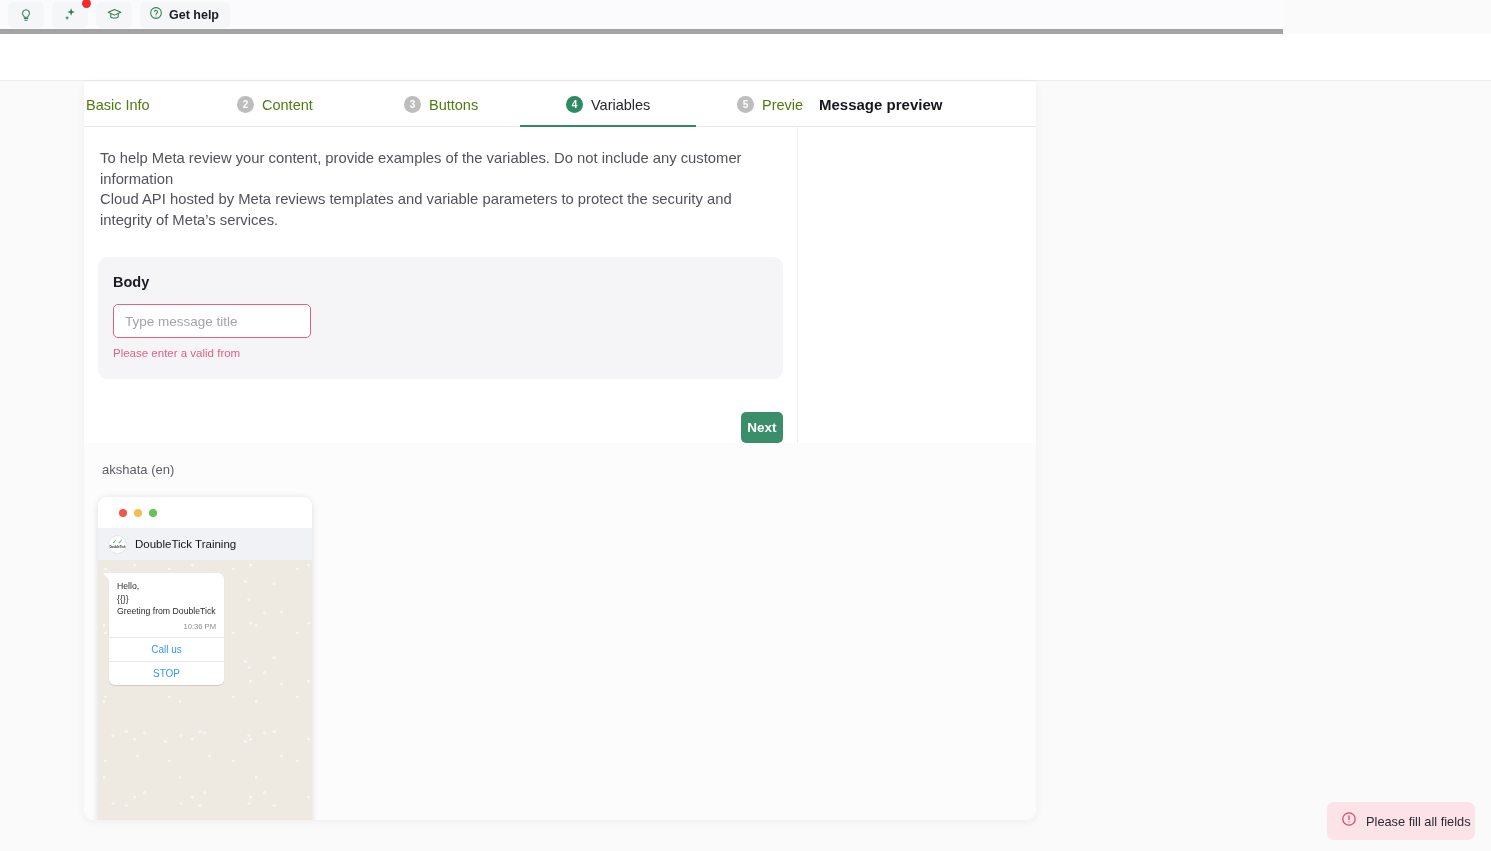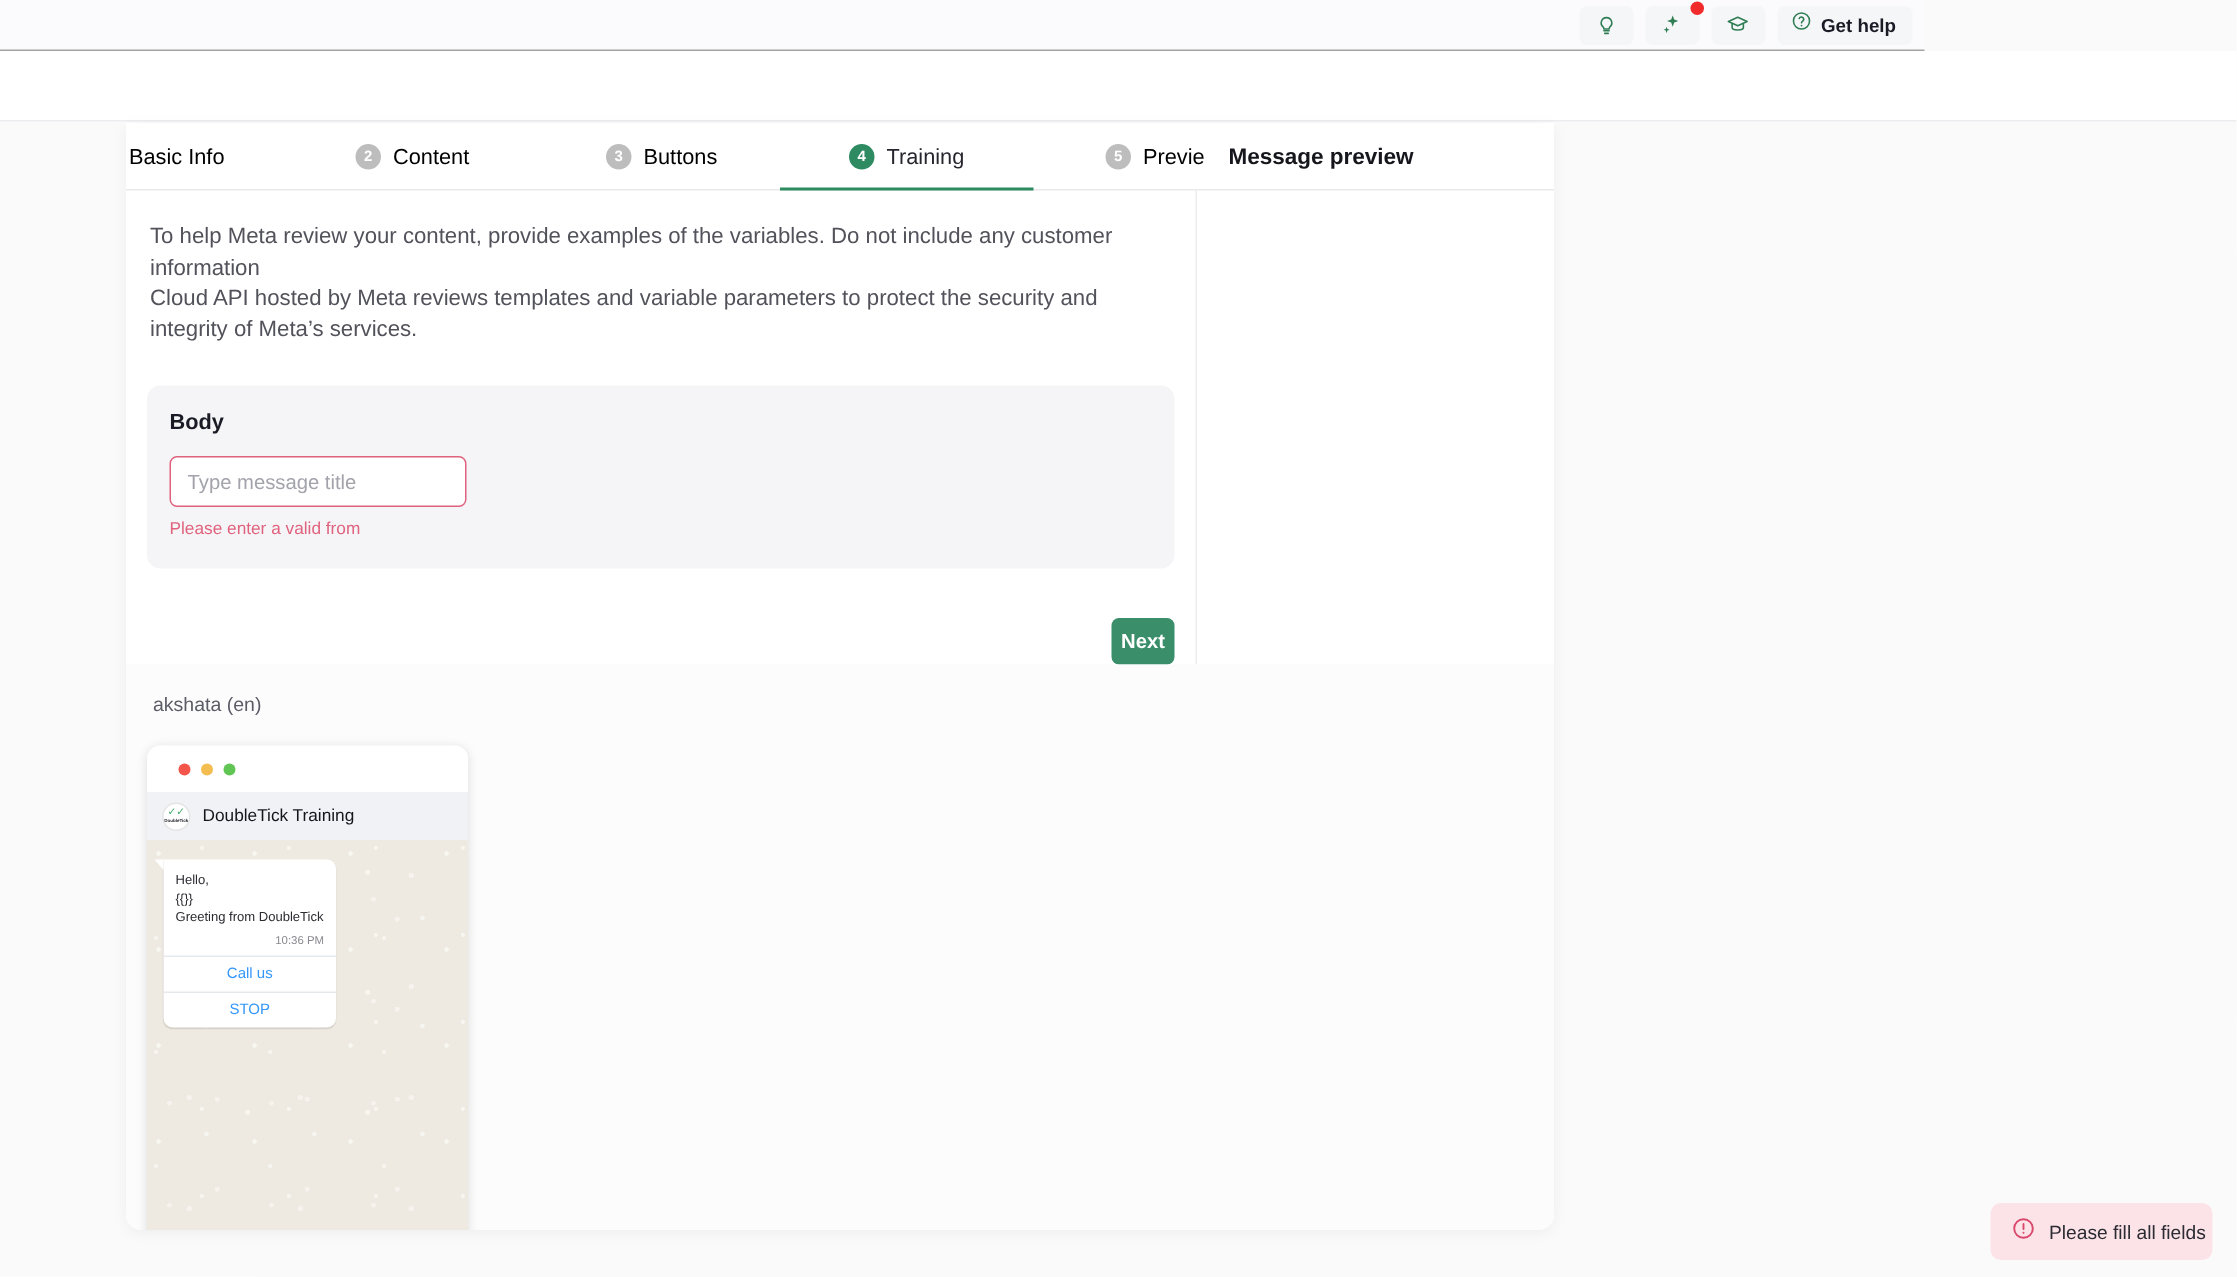--- a/index.html
+++ b/index.html
@@ -13,24 +13,24 @@
     position: relative;
   }
 
   
   .topbar {
     position: absolute;
     top: 0; left: 0;
     width: 1283px;
     height: 34px;
     background: #FBFBFD;
-    border-bottom: 1px solid #a3a3a3;
-    display: flex;
-    align-items: center;
-    justify-content: flex-end;
+    border-bottom: 5px solid #a3a3a3;
+    display: flex;
+    align-items: center;
+    justify-content: flex-start;
     padding-right: 8px;
   }
   .hdr-btn {
     width: 36px; height: 26px;
     background: #F5F6F8;
     border-radius: 5px;
     display: flex;
     align-items: center;
     justify-content: center;
     margin-left: 8px;
@@ -119,21 +119,21 @@
     font-size: 10px;
     font-weight: bold;
     display: flex;
     align-items: center;
     justify-content: center;
     flex: none;
   }
   .tab.active .tab-num { background: #2E8B61; }
   .tab-label {
     font-size: 14.5px;
-    color: #000000;
+    color: #4d7c0f;
     white-space: nowrap;
   }
   .tab.active .tab-label { color: #26262E; }
   .tab.active::after {
     content: "";
     position: absolute;
     left: -46px; right: -46px;
     bottom: 0;
     height: 2.5px;
     background: #2E8B61;
@@ -420,21 +420,21 @@
     <div class="tab" style="left:153px;">
       <span class="tab-num">2</span>
       <span class="tab-label">Content</span>
     </div>
     <div class="tab" style="left:320px;">
       <span class="tab-num">3</span>
       <span class="tab-label">Buttons</span>
     </div>
     <div class="tab active" style="left:482px;">
       <span class="tab-num">4</span>
-      <span class="tab-label">Training</span>
+      <span class="tab-label">Variables</span>
     </div>
     <div class="tab" style="left:653px;">
       <span class="tab-num">5</span>
       <span class="tab-label">Previe</span>
     </div>
   </div>
 
   <div class="preview-title">Message preview</div>
 
   <div class="split">

